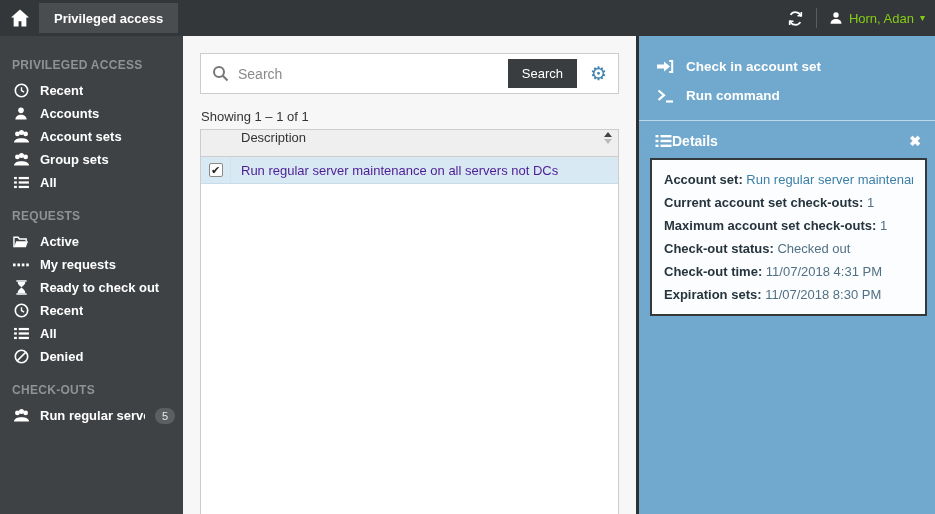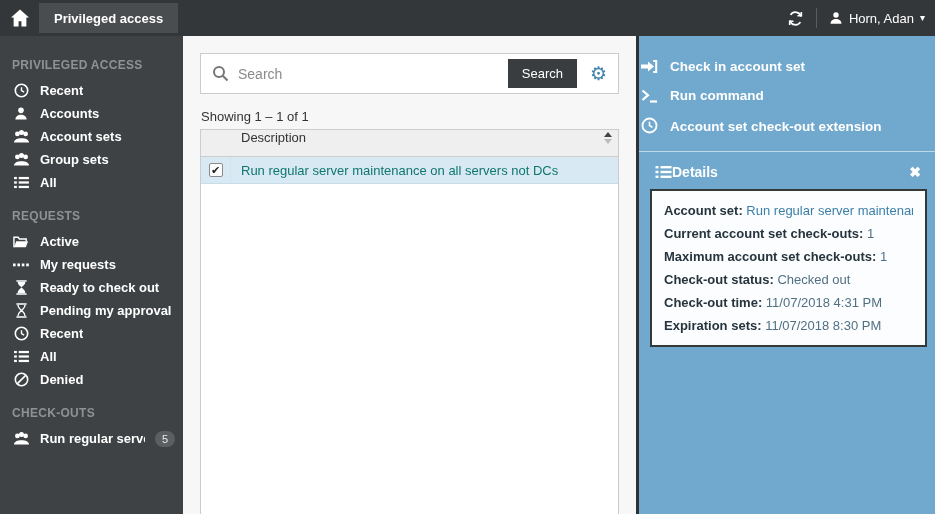--- a/index.html
+++ b/index.html
@@ -6,21 +6,21 @@
   html,body { width:935px; height:514px; overflow:hidden; font-family:"Liberation Sans", sans-serif; }
   body { display:flex; flex-direction:column; background:#f7f7f7; }
 
   
   .topbar { height:36px; flex:0 0 36px; background:#343739; display:flex; align-items:center; color:#fff; }
   .home-btn { margin-left:10px; display:flex; align-items:center; cursor:pointer; }
   .app-btn { margin-left:9px; background:#4a4d4f; color:#fff; border:none; font:bold 13px "Liberation Sans",sans-serif; padding:0 15px; height:30px; cursor:pointer; }
   .topbar-right { margin-left:auto; display:flex; align-items:center; margin-right:10px; }
   .icon-btn { background:none; border:none; cursor:pointer; display:flex; align-items:center; }
   .topbar-divider { width:1px; height:20px; background:#5a5d5f; margin:0 12px; }
-  .user-chip { display:flex; align-items:center; gap:6px; color:#ffffff; font:13px "Liberation Sans",sans-serif; cursor:pointer; }
+  .user-chip { display:flex; align-items:center; gap:6px; color:#84cc16; font:13px "Liberation Sans",sans-serif; cursor:pointer; }
   .caret { font-size:10px; line-height:1; }
 
   
   .app { flex:1; display:flex; min-height:0; }
 
   
   .sidebar { width:183px; flex:0 0 183px; background:#3f4244; padding-top:6px; overflow:hidden; }
   .nav-section-title { color:#8f9294; font:bold 12px "Liberation Sans",sans-serif; letter-spacing:.3px; margin:15px 12px 7px 12px; }
   .nav-section-title.first { margin-top:16px; }
   .nav-item { display:flex; align-items:center; gap:10px; padding:3px 8px 3px 12px; color:#fff; font:bold 13px "Liberation Sans",sans-serif; cursor:pointer; height:23px; }
@@ -39,26 +39,26 @@
   .showing { font:13px "Liberation Sans",sans-serif; color:#333; margin:15px 1px 5px 1px; }
   .table { flex:1; background:#fff; border:1px solid #ccc; border-bottom:none; display:flex; flex-direction:column; }
   .thead { height:27px; flex:0 0 27px; background:#efefef; border-bottom:1px solid #ccc; display:flex; align-items:flex-start; }
   .col-check { width:30px; flex:0 0 30px; border-right:1px solid #ccc; display:flex; align-items:center; justify-content:center; }
   .col-desc { flex:1; display:flex; align-items:center; padding:0 6px 0 10px; font:13px "Liberation Sans",sans-serif; color:#333; }
   .sort { margin-left:auto; display:flex; flex-direction:column; gap:2px; cursor:pointer; }
   .tri-up { width:0; height:0; border-left:4px solid transparent; border-right:4px solid transparent; border-bottom:5px solid #444; }
   .tri-down { width:0; height:0; border-left:4px solid transparent; border-right:4px solid transparent; border-top:5px solid #bbb; }
   .trow { height:27px; flex:0 0 27px; background:#d9e9f3; border-bottom:1px solid #c8dcea; display:flex; cursor:pointer; }
   .trow .col-check { border-right:1px solid #d2e2ee; }
-  .trow .col-desc { color:#0f766e; }
+  .trow .col-desc { color:#4c1d95; }
   .checkbox { width:14px; height:14px; background:#fdfdfd; border:1px solid #8a8a8a; border-radius:2px; font-size:11px; line-height:12px; text-align:center; color:#222; cursor:pointer; }
 
   
   .panel { width:299px; flex:0 0 299px; background:#71a9ce; border-left:3px solid #2e3133; padding-top:16px; display:flex; flex-direction:column; }
-  .action { display:flex; align-items:flex-end; gap:11px; padding:7px 10px 7px 0; color:#fff; font:bold 13.5px "Liberation Sans",sans-serif; cursor:pointer; }
+  .action { display:flex; align-items:center; gap:11px; padding:7px 10px 7px 16px; color:#fff; font:bold 13.5px "Liberation Sans",sans-serif; cursor:pointer; }
   .action-icon { width:20px; flex:0 0 20px; display:flex; justify-content:center; }
   .panel-divider { border-top:1px solid rgba(255,255,255,.55); margin:10px 0 4px 0; }
   .details-header { display:flex; align-items:center; padding:8px 14px 6px 16px; color:#fff; font:bold 14px "Liberation Sans",sans-serif; }
   .details-close { margin-left:auto; color:#fff; font-size:14px; line-height:1; cursor:pointer; }
   .details-box { margin:3px 8px 0 11px; background:#fbfdfe; border:2px solid #33383b; padding:8px 12px; }
   .field { font:13px "Liberation Sans",sans-serif; line-height:23px; white-space:nowrap; overflow:hidden; }
   .field .lbl { font-weight:bold; color:#26343d; }
   .field .val { color:#527084; }
   .field .val.link { color:#3b7fa9; cursor:pointer; }
 
@@ -193,29 +193,20 @@
               <path d="M1.5 1h11M1.5 15h11"></path>
             </g>
             <path d="M3 2.2h8c0 3.2-2.6 4.2-4 5.8-1.4-1.6-4-2.6-4-5.8z" fill="#fff"></path>
             <path d="M3 13.8h8c0-3.2-2.6-4.2-4-5.8-1.4 1.6-4 2.6-4 5.8z" fill="#fff"></path>
           </svg>
         </span>
       <span class="nav-label">Ready to check out</span>
     </div>
     <div class="nav-item">
       <span class="nav-icon">
-          <svg width="13" height="15" viewBox="0 0 14 16" fill="none" stroke="#fff" stroke-width="1.5">
-            <path d="M1.5 1h11M1.5 15h11"></path>
-            <path d="M3.2 2.2c0 3.2 2.4 4.2 3.8 5.8 1.4-1.6 3.8-2.6 3.8-5.8M3.2 13.8c0-3.2 2.4-4.2 3.8-5.8 1.4 1.6 3.8 2.6 3.8 5.8"></path>
-          </svg>
-        </span>
-      <span class="nav-label">Pending my approval</span>
-    </div>
-    <div class="nav-item">
-      <span class="nav-icon">
           <svg width="15" height="15" viewBox="0 0 16 16" fill="none" stroke="#fff" stroke-width="1.7">
             <circle cx="8" cy="8" r="6.6"></circle>
             <path d="M8 4.4V8l2.8 1.7" stroke-width="1.5"></path>
           </svg>
         </span>
       <span class="nav-label">Recent</span>
     </div>
     <div class="nav-item">
       <span class="nav-icon">
           <svg width="15" height="13" viewBox="0 0 16 14">
@@ -304,29 +295,20 @@
     </div>
     <div class="action">
       <span class="action-icon">
         <svg width="17" height="15" viewBox="0 0 17 15" fill="none" stroke="#fff" stroke-width="2.2">
             <path d="M1.5 2.5 7 7.2 1.5 12"></path>
             <path d="M9 13.5h7"></path>
           </svg>
       </span>
       <span>Run command</span>
     </div>
-    <div class="action">
-      <span class="action-icon">
-        <svg width="17" height="17" viewBox="0 0 16 16" fill="none" stroke="#fff" stroke-width="1.7">
-            <circle cx="8" cy="8" r="6.6"></circle>
-            <path d="M8 4.4V8l2.8 1.7" stroke-width="1.5"></path>
-          </svg>
-      </span>
-      <span>Account set check-out extension</span>
-    </div>
 
     <div class="panel-divider"></div>
 
     <div class="details-header">
       <span>
         <svg width="17" height="14" viewBox="0 0 16 14">
             <g fill="#fff">
               <rect x="0" y="1" width="3" height="2.4"></rect>
               <rect x="5" y="1" width="11" height="2.4"></rect>
               <rect x="0" y="5.8" width="3" height="2.4"></rect>

